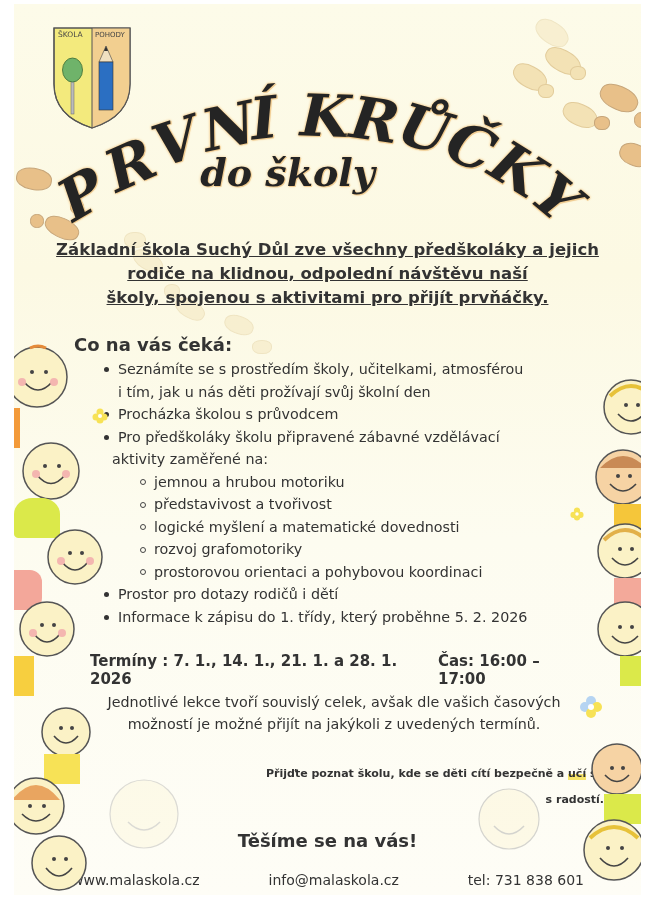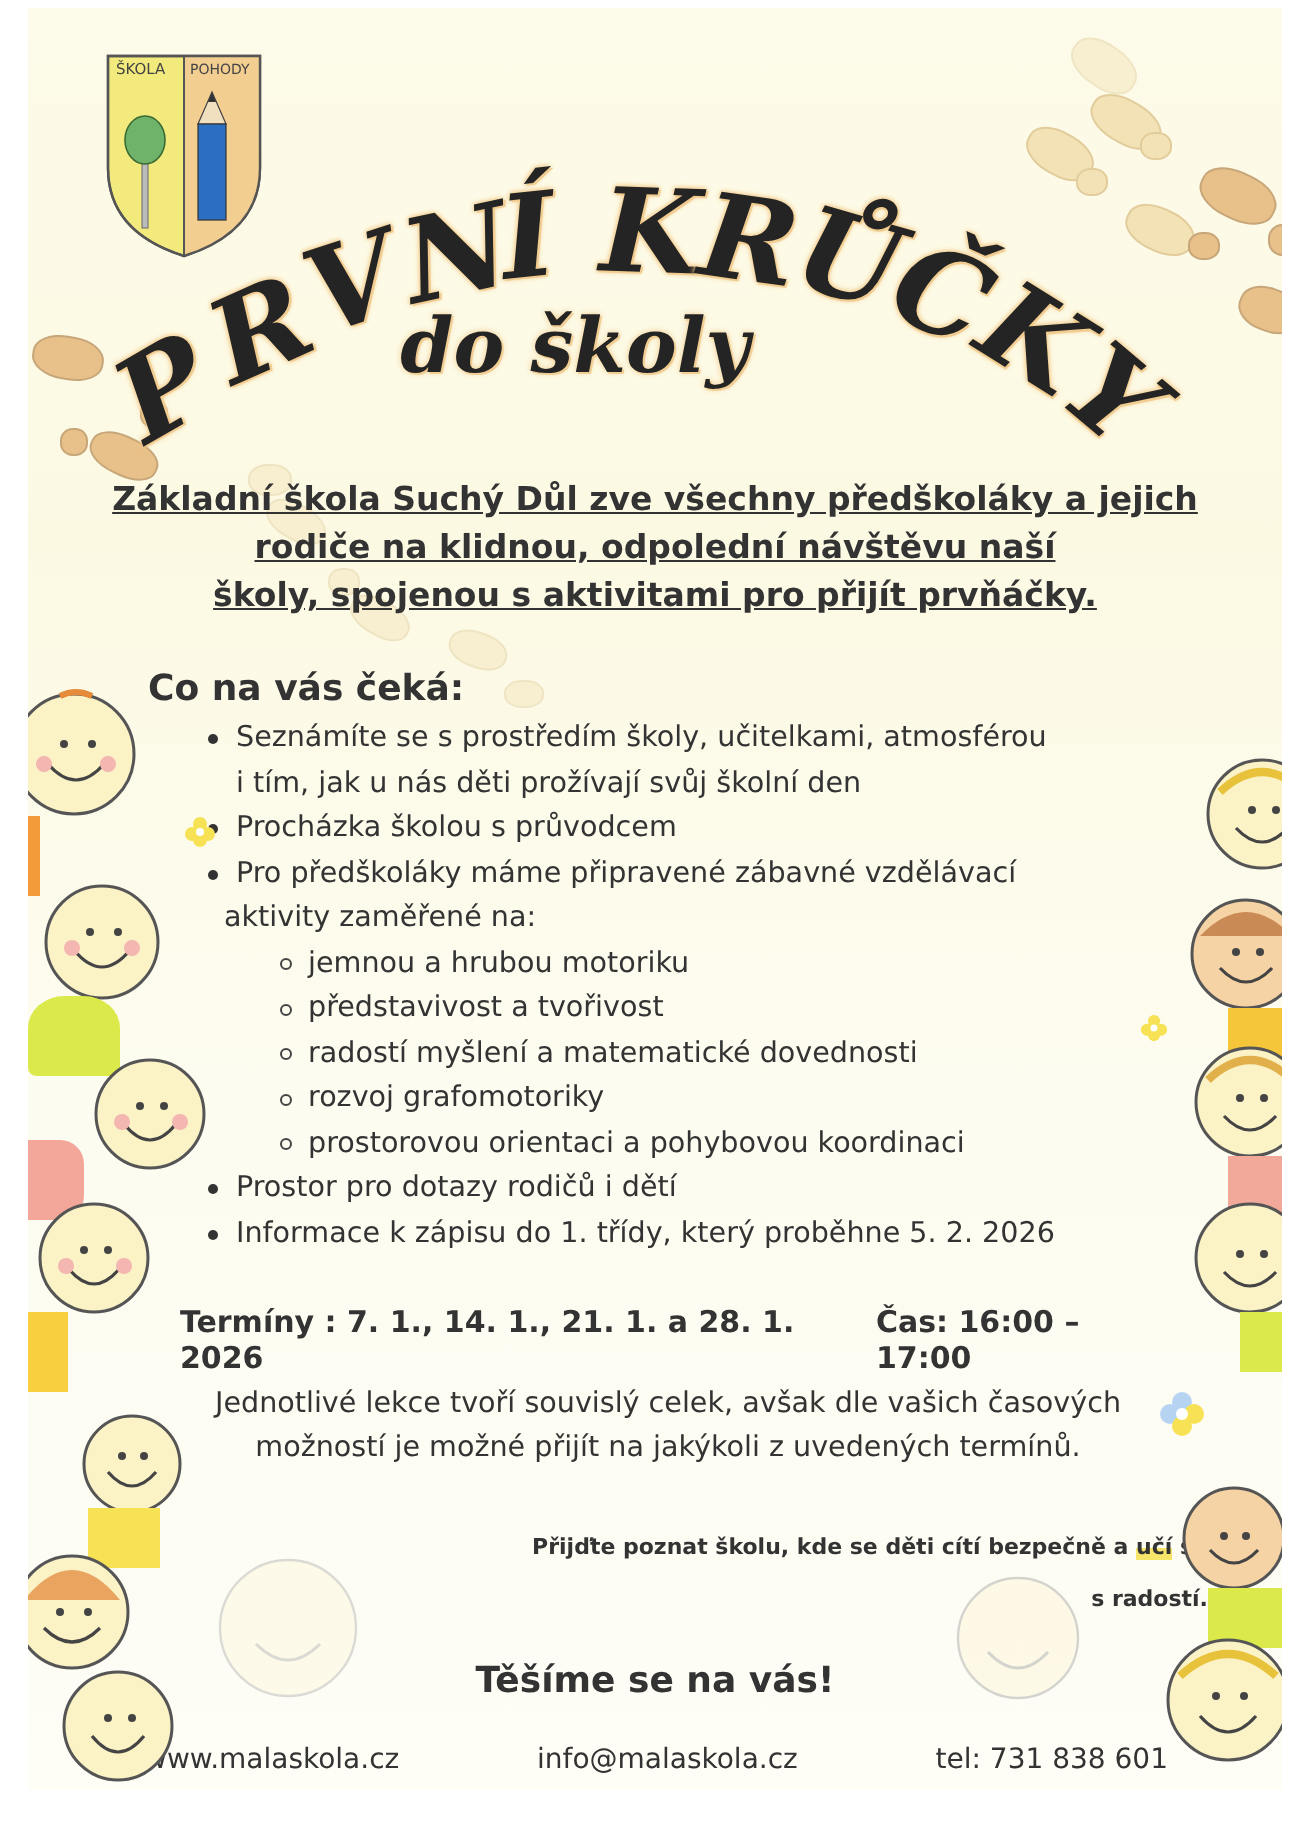--- a/index.html
+++ b/index.html
@@ -149,25 +149,25 @@
     <div>Základní škola Suchý Důl zve všechny předškoláky a jejich</div>
     <div>rodiče na klidnou, odpolední návštěvu naší</div>
     <div>školy, spojenou s aktivitami pro přijít prvňáčky.</div>
   </div>
 
   <div class="content">
     <div class="heading">Co na vás čeká:</div>
     <ul>
       <li class="l1"><span>Seznámíte se s prostředím školy, učitelkami, atmosférou</span><br><span>i tím, jak u nás děti prožívají svůj školní den</span></li>
       <li class="l1"><span>Procházka školou s průvodcem</span></li>
-      <li class="l1"><span>Pro předškoláky máme připravené zábavné vzdělávací</span><br><span style="margin-left:-6px">aktivity zaměřené na:</span>
+      <li class="l1"><span>Pro předškoláky školu připravené zábavné vzdělávací</span><br><span style="margin-left:-6px">aktivity zaměřené na:</span>
         <ul class="sub">
           <li class="l2">jemnou a hrubou motoriku</li>
           <li class="l2">představivost a tvořivost</li>
-          <li class="l2">radostí myšlení a matematické dovednosti</li>
+          <li class="l2">logické myšlení a matematické dovednosti</li>
           <li class="l2">rozvoj grafomotoriky</li>
           <li class="l2">prostorovou orientaci a pohybovou koordinaci</li>
         </ul>
       </li>
       <li class="l1"><span>Prostor pro dotazy rodičů i dětí</span></li>
       <li class="l1"><span>Informace k zápisu do 1. třídy, který proběhne 5. 2. 2026</span></li>
     </ul>
   </div>
 
   <div class="dates-row">

